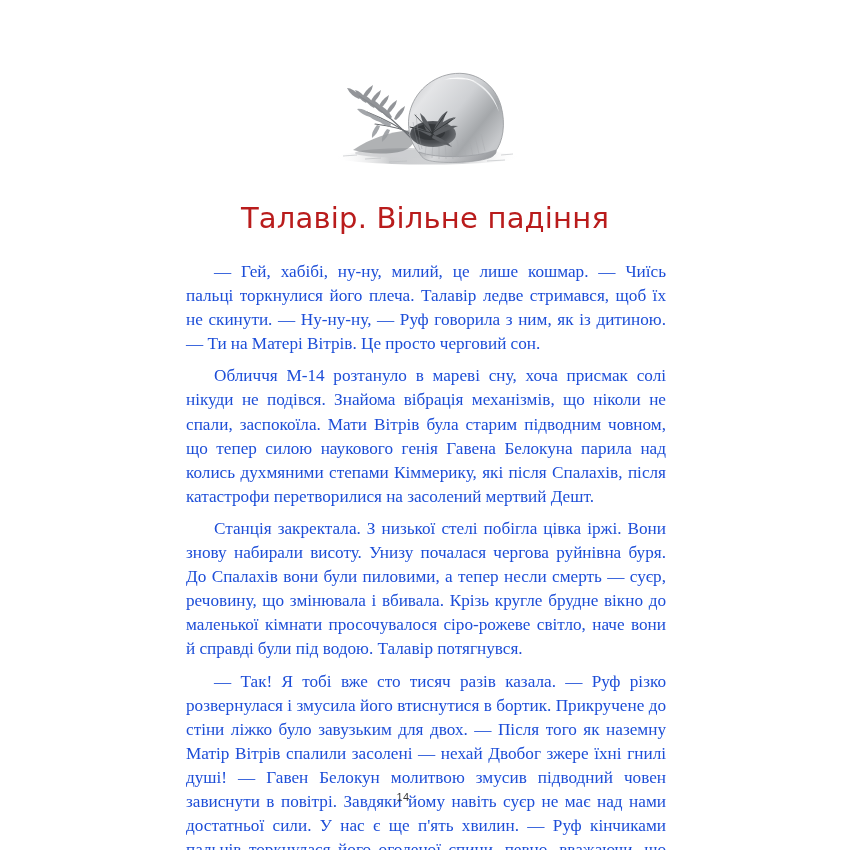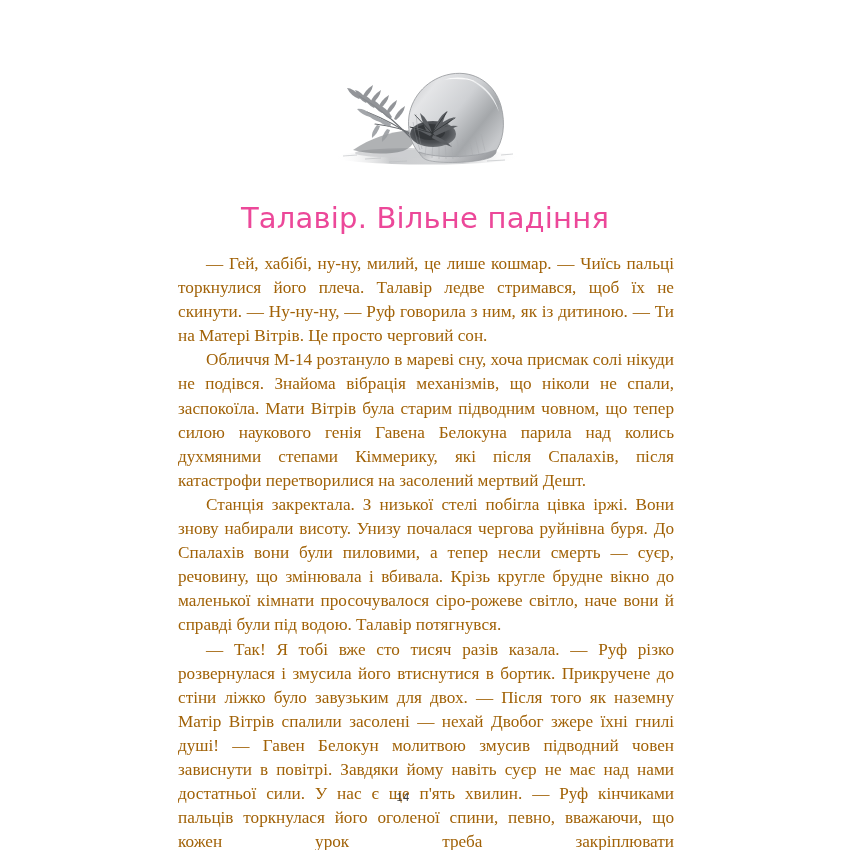--- a/index.html
+++ b/index.html
@@ -46,38 +46,38 @@
   .chapter-title {
     position: absolute;
     left: 0;
     top: 183px;
     width: 850px;
     text-align: center;
     font-family: "DejaVu Sans", "Liberation Sans", sans-serif;
     font-weight: 400;
     font-size: 29px;
     letter-spacing: 0.2px;
-    color: #ec4899;
+    color: #b91c1c;
     line-height: 1.15;
   }
 
   
   .text-column {
     position: absolute;
     left: 178px;
     top: 252px;
     width: 496px;
   }
   .para {
-    margin: 0;
+    margin: 8px;
     text-indent: 28px;
     text-align: justify;
     font-size: 17.2px;
     line-height: 24.1px;
-    color: #a16207;
+    color: #1d4ed8;
     hyphens: manual;
     word-spacing: -0.1px;
   }
   .para.last {
     text-align: justify;
     text-align-last: justify;
   }
 
   
   .folio {

